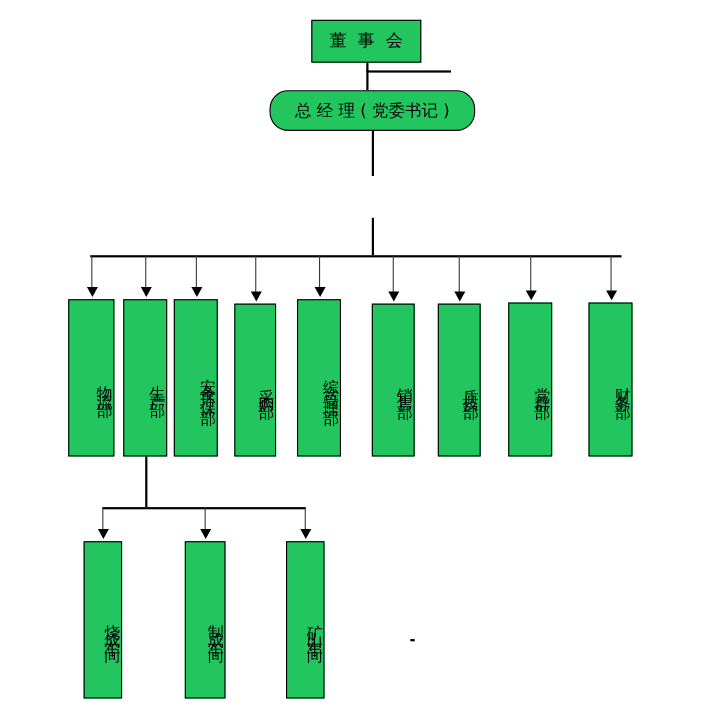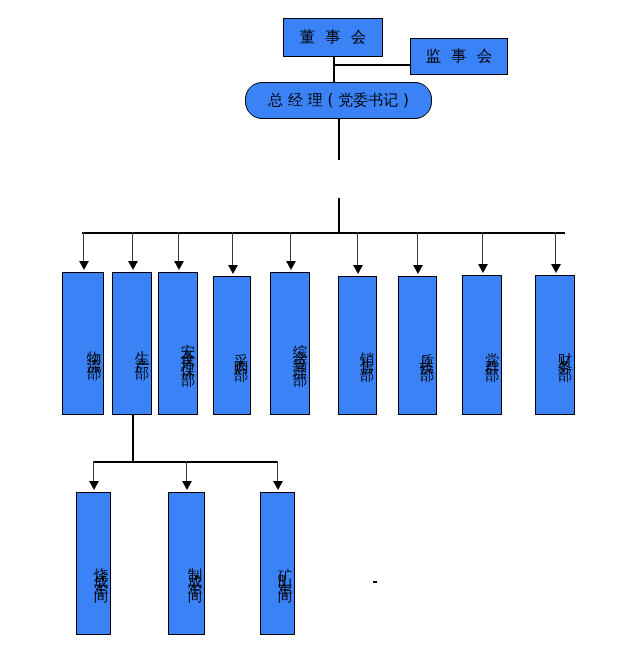--- a/index.html
+++ b/index.html
@@ -13,21 +13,21 @@
   #chart-canvas {
     position: relative;
     width: 638px;
     height: 648px;
     background: #ffffff;
     overflow: hidden;
   }
   .node-box {
     position: absolute;
     border: 1.6px solid #000000;
-    background: #3b82f6;
+    background: #22c55e;
     box-sizing: border-box;
     display: flex;
     align-items: center;
     justify-content: center;
     color: #000000;
   }
   .node-box.horizontal {
     font-size: 15.5px;
     letter-spacing: 2.5px;
     text-indent: 2.5px;
@@ -81,23 +81,20 @@
 </style>
 </head>
 <body>
 
 <div id="chart-canvas">
 
   <div class="node-box horizontal" id="node-board" style="left: 283px; top: 18px; width: 100px; height: 39px;">
       <span>董 事 会</span>
     </div>
 
-  <div class="node-box horizontal" id="node-supervisory" style="left: 410px; top: 38px; width: 98px; height: 37px;">
-      <span>监 事 会</span>
-    </div>
 
   <div class="node-box horizontal-tight" id="node-gm" style="left: 245px; top: 82px; width: 187px; height: 37px; border-radius: 17px;">
       <span>总 经 理 ( 党委书记 )</span>
     </div>
 
 
   <div class="connector v" id="conn-board-gm-v" style="left: 333px; top: 57px; height: 25px;"></div>
   <div class="connector h" id="conn-board-sup-h" style="left: 333px; top: 64px; width: 77px;"></div>
   <div class="connector v" id="conn-gm-exec-v" style="left: 338px; top: 119px; height: 41px;"></div>
   <div class="connector v" id="conn-exec-bus-v" style="left: 338px; top: 198px; height: 34px;"></div>

